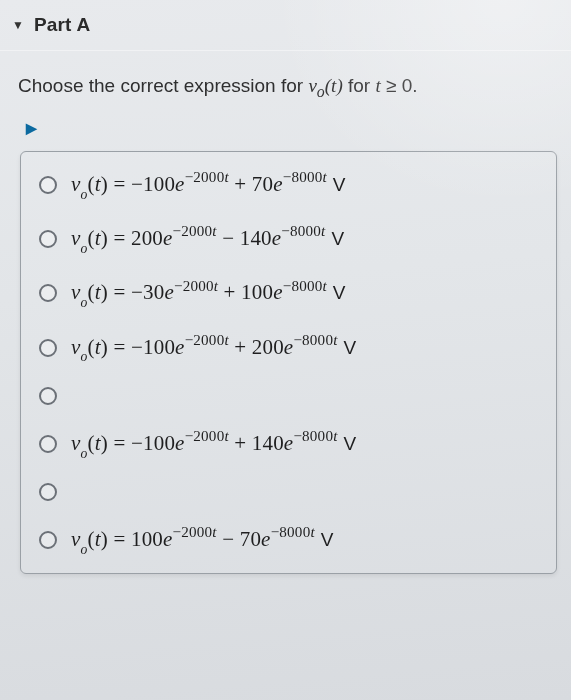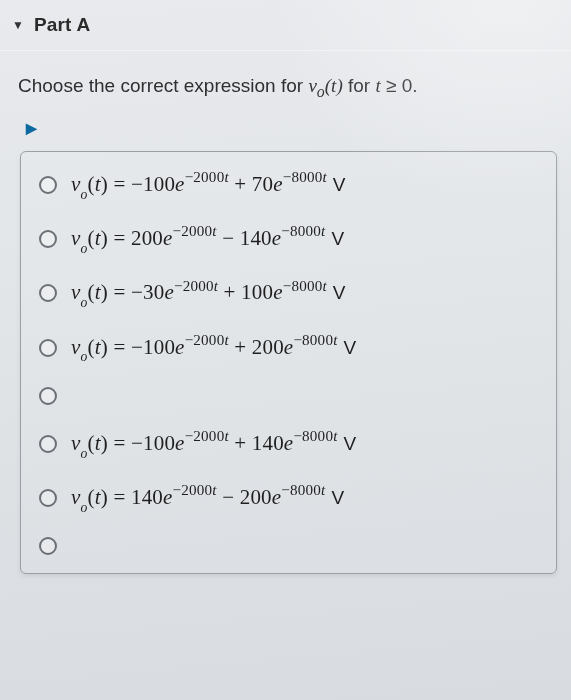--- a/index.html
+++ b/index.html
@@ -158,23 +158,23 @@
 
     <label class="opt">
       <span class="radio"></span>
       <span class="expr">
         <span class="fn">v</span><sub>o</sub>(<span class="fn">t</span>) = <span>−100</span><span class="fn">e</span><sup><span>−2000</span><span class="fn">t</span></sup> <span>+</span> <span>140</span><span class="fn">e</span><sup><span>−8000</span><span class="fn">t</span></sup><span class="unit">V</span>
       </span>
     </label>
 
     <label class="opt">
       <span class="radio"></span>
-      <span class="expr">
-        <span class="fn">v</span><sub>o</sub>(<span class="fn">t</span>) = <span>140</span><span class="fn">e</span><sup><span>−2000</span><span class="fn">t</span></sup> <span>−</span> <span>200</span><span class="fn">e</span><sup><span>−8000</span><span class="fn">t</span></sup><span class="unit">V</span>
-      </span>
     </label>
 
     <label class="opt">
       <span class="radio"></span>
+      <span class="expr">
+        <span class="fn">v</span><sub>o</sub>(<span class="fn">t</span>) = <span>100</span><span class="fn">e</span><sup><span>−2000</span><span class="fn">t</span></sup> <span>−</span> <span>70</span><span class="fn">e</span><sup><span>−8000</span><span class="fn">t</span></sup><span class="unit">V</span>
+      </span>
     </label>
 
   </div>
 </div>
 
 </body></html>

